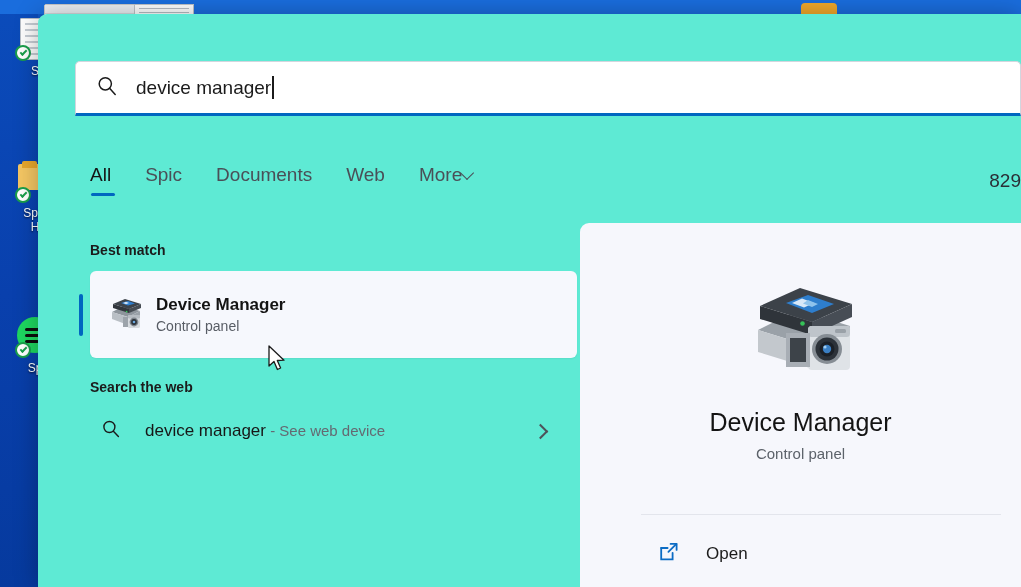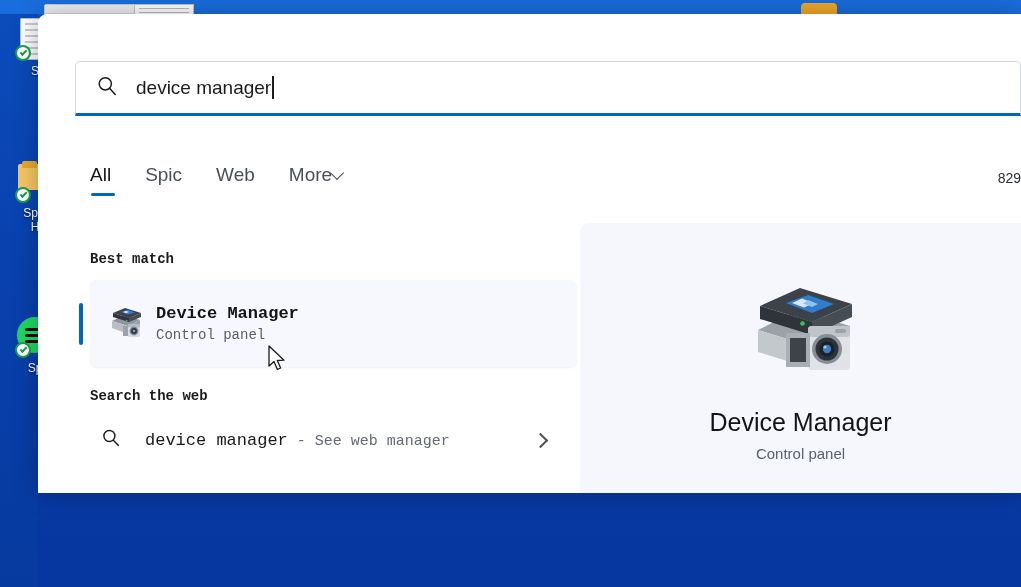--- a/index.html
+++ b/index.html
@@ -162,22 +162,22 @@
     width: 5px; height: 2px;
     border-left: 2px solid #1a9e4b;
     border-bottom: 2px solid #1a9e4b;
     transform: rotate(-45deg);
   }
 
   
   .search-panel {
     position: absolute;
     left: 38px; top: 14px;
-    width: 983px; height: 479px;
-    background: #ffffff;
+    width: 983px; height: 573px;
+    background: #5eead4;
     border-radius: 9px 0 0 0;
     overflow: hidden;
     box-shadow: 0 0 24px rgba(0,0,0,.28);
   }
 
   
   .searchbox {
     position: absolute;
     left: 37px; top: 47px;
     width: 946px; height: 55px;
@@ -233,31 +233,30 @@
   .chev-down {
     width: 9px; height: 9px;
     border-right: 1.6px solid #4a4f57;
     border-bottom: 1.6px solid #4a4f57;
     transform: rotate(45deg);
     margin-top: -4px;
   }
   .counter {
     position: absolute;
     right: 0px; top: 156px;
-    font-size: 14px;
+    font-size: 19px;
     color: #2a2f36;
     white-space: nowrap;
   }
 
   
   .results {
     position: absolute;
-    left: 52px; top: 237px;
+    left: 52px; top: 228px;
     width: 490px;
-    font-family: Liberation Mono, monospace;
   }
   .section-title {
     font-size: 14px;
     font-weight: bold;
     color: #1b1b1b;
     margin: 0 0 13px 0;
   }
   .best-card {
     position: relative;
     width: 487px; height: 87px;
@@ -446,20 +445,23 @@
       <span class="typed">device manager</span>
         <span class="caret"></span>
     </div>
 
     <div class="tabs">
       <div class="tab active">
         <span>All</span>
       </div>
       <div class="tab">
         <span>Spic</span>
+      </div>
+      <div class="tab">
+        <span>Documents</span>
       </div>
       <div class="tab">
         <span>Web</span>
       </div>
       <div class="tab more">
         <span>More</span>
         <span class="chev-down"></span>
       </div>
     </div>
 
@@ -500,21 +502,21 @@
         <div class="section-title">Search the web</div>
 
         <div class="web-row">
           <span class="magnifier-sm">
             <svg width="20" height="20" viewBox="0 0 20 20">
               <circle cx="8.4" cy="8" r="5.5" fill="none" stroke="#1b1b1b" stroke-width="1.4"></circle>
               <line x1="12.4" y1="12.2" x2="17.4" y2="17.6" stroke="#1b1b1b" stroke-width="1.4" stroke-linecap="round"></line>
             </svg>
           </span>
           <span class="label">
-            <span>device manager</span><span class="muted"> - See web manager</span>
+            <span>device manager</span><span class="muted"> - See web device</span>
           </span>
           <span class="chev-right"></span>
         </div>
 
       </div>
     </div>
 
     <div class="preview">
       <div class="preview-inner">
         <span>

